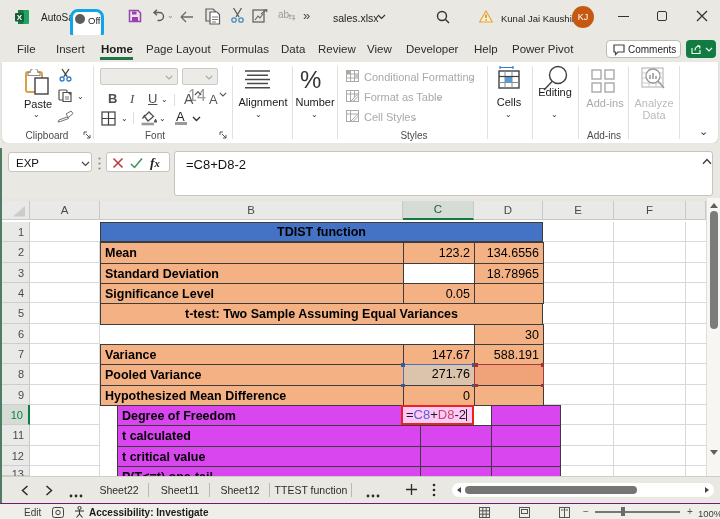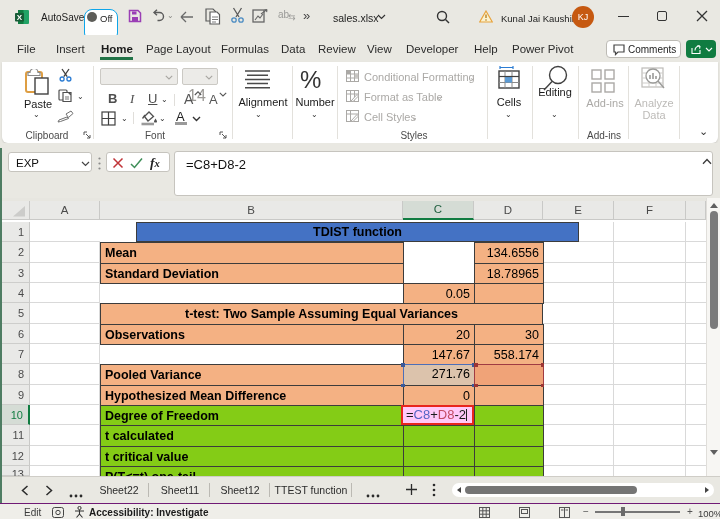--- a/index.html
+++ b/index.html
@@ -33,21 +33,21 @@
 <body>
 
 <div id="titlebar">
   <svg class="abs" style="left:15px;top:10px" width="14" height="14" viewBox="0 0 14 14">
     <rect x="3" y="0" width="11" height="14" rx="1" fill="#21A366"></rect>
     <rect x="3" y="0" width="5.5" height="14" fill="#107C41"></rect>
     <rect x="0" y="3" width="9" height="8.5" rx="0.8" fill="#185C37"></rect>
     <text x="4.5" y="10" font-size="8" font-weight="bold" fill="#fff" text-anchor="middle" font-family="Liberation Sans">X</text>
   </svg>
   <div class="t" style="left:41px;top:12px;font-size:10px;">AutoSave</div>
-  <div class="abs" style="left:84px;top:9px;width:34px;height:32px;background:#fff;border:1px solid #0ea5e9;border-radius:8px;">
+  <div class="abs" style="left:70px;top:9px;width:34px;height:32px;background:#fff;border:3px solid #0ea5e9;border-radius:8px;">
     <div class="abs" style="left:2px;top:2px;width:10px;height:10px;border-radius:50%;background:#5c5c58;"></div>
     <div class="abs" style="left:15px;top:2.5px;font-size:9.5px;color:#1d1d1d;">Off</div>
   </div>
   <svg class="abs" style="left:128px;top:9px" width="14" height="14" viewBox="0 0 14 14">
     <path d="M1.5 1.5 h8.5 l2.5 2.5 v8.5 h-11 z" fill="none" stroke="#9A3FB5" stroke-width="1.5"></path>
     <rect x="4" y="8" width="6" height="4.5" fill="#9A3FB5"></rect>
     <rect x="4" y="2.5" width="4.5" height="3" fill="#9A3FB5"></rect>
   </svg>
   <svg class="abs" style="left:151px;top:9px" width="14" height="14" viewBox="0 0 14 14">
     <path d="M3.5 3.5 h5 a4 4 0 0 1 0 8 h-2" fill="none" stroke="#5a5a5a" stroke-width="1.4"></path>
@@ -366,39 +366,40 @@
   <div class="abs" style="left:543px;top:104px;width:163px;height:1px;background:#D9D9D9;"></div>
   <div class="abs" style="left:543px;top:125px;width:163px;height:1px;background:#D9D9D9;"></div>
   <div class="abs" style="left:543px;top:145px;width:163px;height:1px;background:#D9D9D9;"></div>
   <div class="abs" style="left:543px;top:165px;width:163px;height:1px;background:#D9D9D9;"></div>
   <div class="abs" style="left:543px;top:186px;width:163px;height:1px;background:#D9D9D9;"></div>
   <div class="abs" style="left:543px;top:206px;width:163px;height:1px;background:#D9D9D9;"></div>
   <div class="abs" style="left:543px;top:226px;width:163px;height:1px;background:#D9D9D9;"></div>
   <div class="abs" style="left:543px;top:247px;width:163px;height:1px;background:#D9D9D9;"></div>
   <div class="abs" style="left:543px;top:267px;width:163px;height:1px;background:#D9D9D9;"></div>
 
-  <div class="cell" style="left:100px;top:24px;width:443px;height:20px;background:#4472C4;border:1px solid #3c3c3c;color:#000;font-weight:bold;text-align:center;line-height:19px;font-size:12.5px;margin-left:36px;">TDIST function</div>
+  <div class="cell" style="left:100px;top:24px;width:443px;height:20px;background:#4472C4;border:1px solid #3c3c3c;color:#000;font-weight:bold;text-align:center;line-height:19px;font-size:12.5px;">TDIST function</div>
 
   <div class="cell lab" style="left:100px;top:44px;width:304px;height:22px;">Mean</div>
+  <div class="cell num" style="left:403px;top:44px;width:72px;height:22px;">123.2</div>
   <div class="cell num" style="left:474px;top:44px;width:70px;height:22px;">134.6556</div>
 
   <div class="cell lab" style="left:100px;top:65px;width:304px;height:21px;">Standard Deviation</div>
   <div class="cell num" style="left:474px;top:65px;width:70px;height:21px;">18.78965</div>
 
+  <div class="cell lab" style="left:100px;top:85px;width:304px;height:21px;">Significance Level</div>
   <div class="cell num" style="left:403px;top:85px;width:72px;height:21px;">0.05</div>
   <div class="cell num" style="left:474px;top:85px;width:70px;height:21px;"></div>
 
   <div class="cell" style="left:100px;top:105px;width:443px;height:22px;background:#F4B183;border:1px solid #3c3c3c;color:#000;font-weight:bold;text-align:center;line-height:21px;font-size:12.5px;">t-test: Two Sample Assuming Equal Variances</div>
 
-  <div class="cell lab" style="left:100px;top:126px;width:304px;height:21px;">Observations</div>
-  <div class="cell num" style="left:403px;top:126px;width:72px;height:21px;">20</div>
   <div class="cell num" style="left:474px;top:126px;width:70px;height:21px;">30</div>
 
+  <div class="cell lab" style="left:100px;top:146px;width:304px;height:21px;">Variance</div>
   <div class="cell num" style="left:403px;top:146px;width:72px;height:21px;">147.67</div>
-  <div class="cell num" style="left:474px;top:146px;width:70px;height:21px;">558.174</div>
+  <div class="cell num" style="left:474px;top:146px;width:70px;height:21px;">588.191</div>
 
   <div class="cell lab" style="left:100px;top:166px;width:304px;height:22px;">Pooled Variance</div>
   <div class="cell num" style="left:403px;top:166px;width:72px;height:22px;background:#DCC3AC;border:1.5px solid #4D6FB8;line-height:19px;">271.76</div>
   <div class="cell num" style="left:474px;top:166px;width:70px;height:22px;background:#F0A378;border:1.5px solid #A03B42;"></div>
 
   <div class="cell lab" style="left:100px;top:187px;width:304px;height:21px;">Hypothesized Mean Difference</div>
   <div class="cell num" style="left:403px;top:187px;width:72px;height:21px;">0</div>
   <div class="cell num" style="left:474px;top:187px;width:70px;height:21px;"></div>
 
   <div class="cell lab pk" style="left:100px;top:207px;width:304px;height:21px;">Degree of Freedom</div>
@@ -505,14 +506,14 @@
   <div class="abs" style="left:621px;top:3px;width:4px;height:9px;background:#6b6b6b;"></div>
   <div class="abs" style="left:687px;top:2px;color:#555;">+</div>
   <div class="abs" style="left:698px;top:4px;font-size:9.5px;">100%</div>
 </div>
 
 <div class="abs" style="left:0;top:148px;width:2px;height:355px;background:#4F7D63;"></div>
 
 <style>
 .lab { background:#F4B183; border:1px solid #3c3c3c; font-weight:bold; padding-left:4px; line-height:20px; font-size:12.5px; }
 .num { background:#F4B183; border:1px solid #3c3c3c; text-align:right; padding-right:4px; line-height:20px; font-size:12.5px; }
-.pk { background:#84cc16; }
+.pk { background:#d946ef;margin-left:17px; }
 </style>
 
 </body></html>

